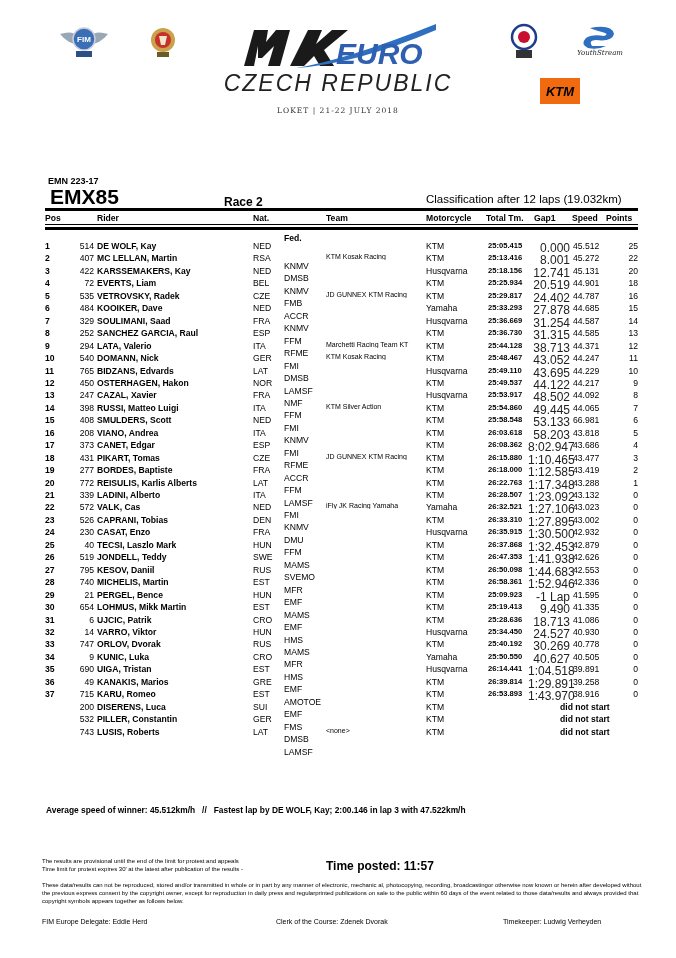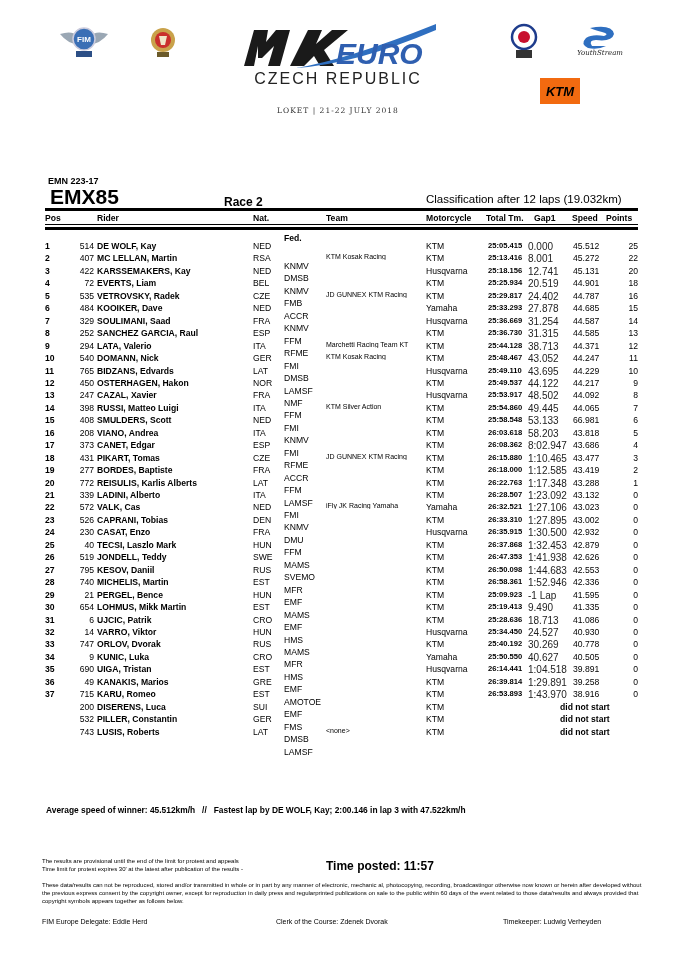--- a/index.html
+++ b/index.html
@@ -5,39 +5,39 @@
   html,body{margin:0;padding:0;background:#fff;}
   body{width:676px;height:958px;position:relative;overflow:hidden;font-family:"Liberation Sans",sans-serif;color:#000;}
   .abs{position:absolute;}
   
   .logo-fim{left:58px;top:22px;width:52px;height:40px;}
   .logo-crest{left:150px;top:24px;width:26px;height:36px;}
   .logo-mx{left:236px;top:20px;width:210px;height:52px;}
   .logo-round{left:510px;top:22px;width:28px;height:40px;}
   .logo-ys{left:572px;top:24px;width:56px;height:36px;}
   .logo-ktm{left:540px;top:78px;width:40px;height:26px;background:#f26a10;display:flex;align-items:center;justify-content:center;color:#000;font-weight:bold;font-style:italic;font-size:13px;}
-  .czech{left:0;width:676px;top:70px;text-align:center;font-size:16px;letter-spacing:2px;color:#222;}
+  .czech{left:0;width:676px;top:70px;text-align:center;font-size:23px;letter-spacing:2px;color:#222;font-style:italic;}
   .loket{left:0;width:676px;top:106px;text-align:center;font-family:"DejaVu Serif",serif;font-size:7.5px;letter-spacing:1px;color:#333;}
   .emn{left:48px;top:176px;font-size:9px;font-weight:bold;}
   .emx{left:50px;top:186px;font-size:21px;font-weight:bold;line-height:22px;}
   .race{left:224px;top:195px;font-size:12px;font-weight:bold;}
   .classif{left:426px;top:193px;font-size:11.5px;}
   .rule{left:45px;width:593px;background:#000;}
   .hdr{top:213px;font-size:9px;font-weight:bold;}
   .row{position:absolute;left:0;width:628px;height:12px;font-size:8.6px;}
   .row span{position:absolute;top:0;white-space:nowrap;}
   .c-pos{left:45px;font-weight:bold;}
   .c-num{left:70px;width:24px;text-align:right;}
   .c-rider{left:97px;font-weight:bold;}
   .c-nat{left:253px;}
   .c-fed{left:284px;margin-top:20px;}
   .c-team{left:326px;font-size:7px;width:97px;overflow:hidden;}
   .c-moto{left:426px;}
   .c-tot{left:488px;font-weight:bold;font-size:7.6px;}
-  .c-gap{left:528px;width:42px;font-size:10px;color:#222;}
+  .c-gap{left:528px;width:42px;text-align:right;font-size:12px;color:#222;}
   .c-spd{left:573px;}
   .c-pts{left:610px;width:28px;text-align:right;}
   .c-dns{left:560px;width:78px;text-align:left;font-weight:bold;}
   .summary{left:46px;top:805px;font-size:8.4px;font-weight:bold;}
   .prov{left:42px;top:857px;font-size:6px;line-height:8px;}
   .posted{left:326px;top:859px;font-size:12px;font-weight:bold;}
   .copy{left:42px;top:881px;font-size:6px;line-height:8px;width:600px;}
   .sig{top:918px;font-size:7px;}
 </style>
 </head>

